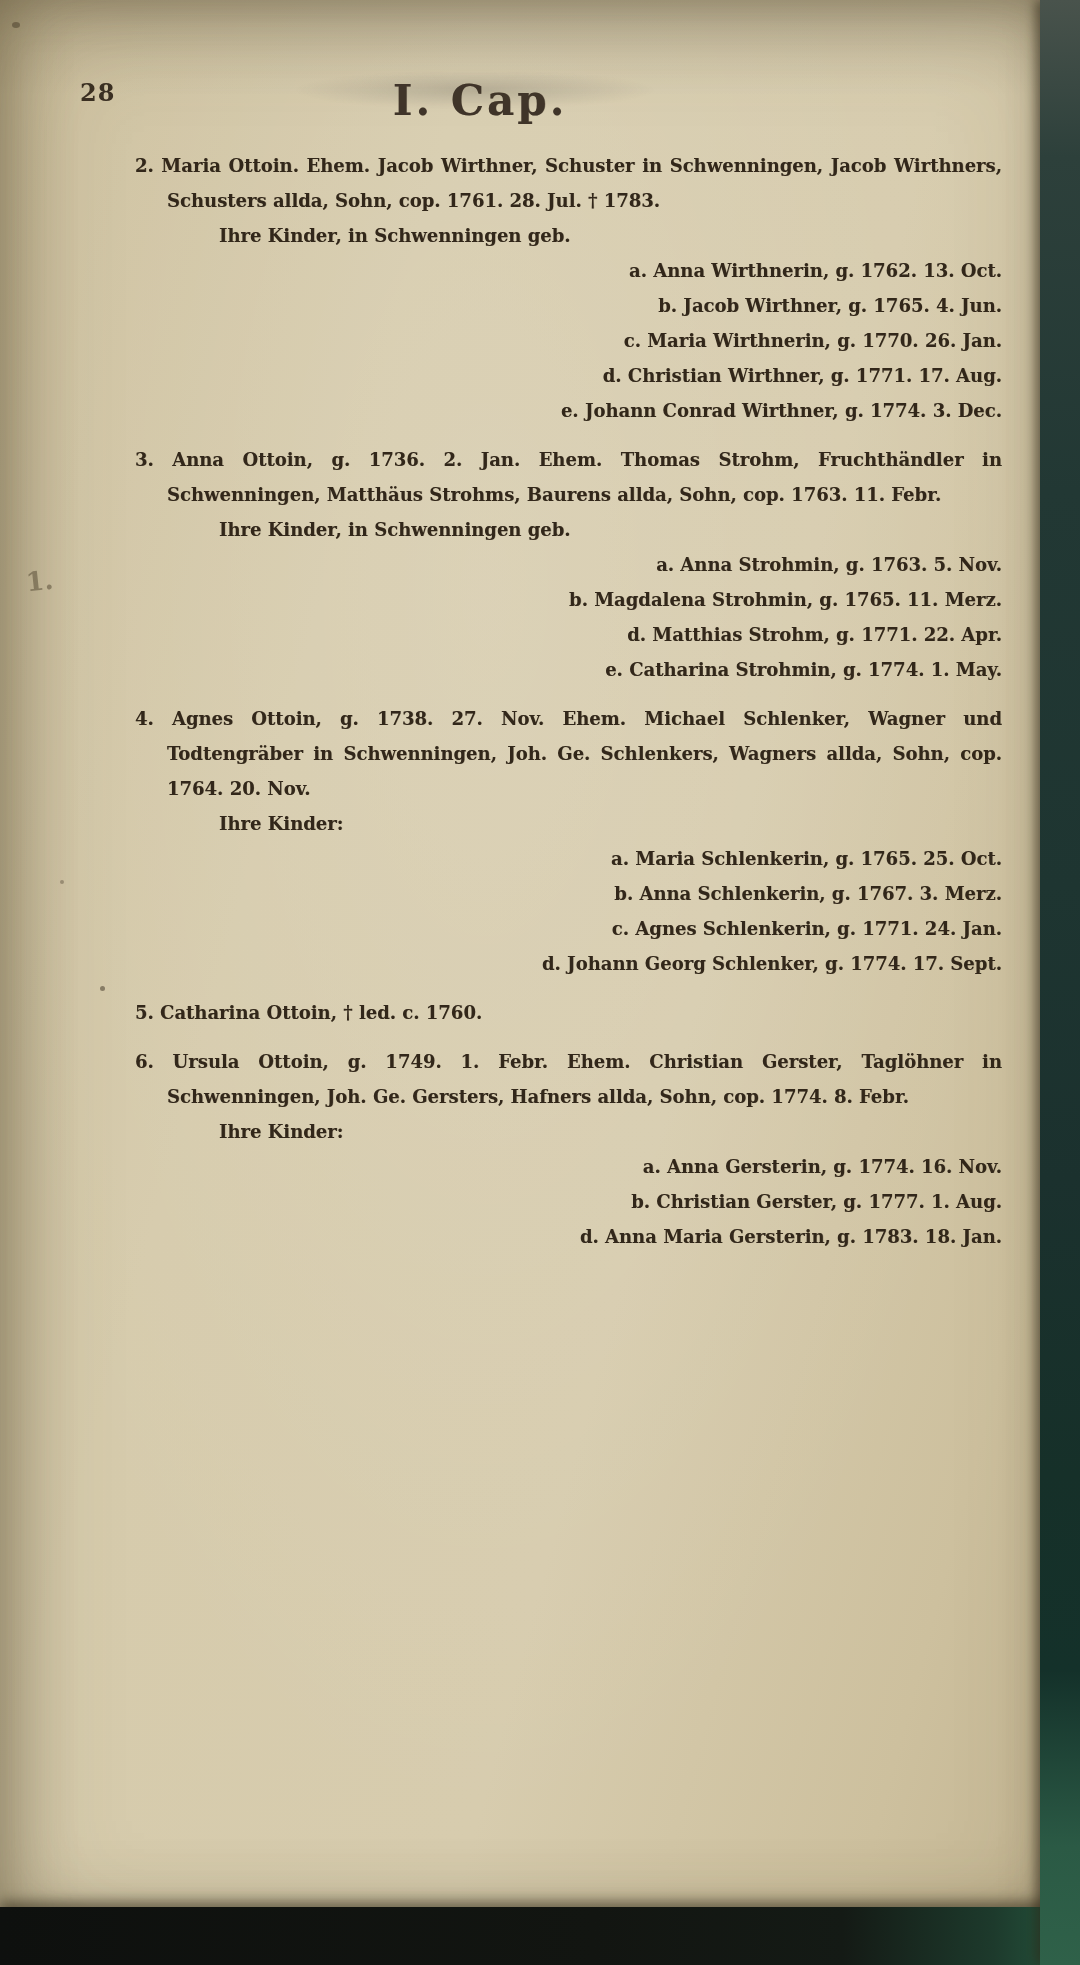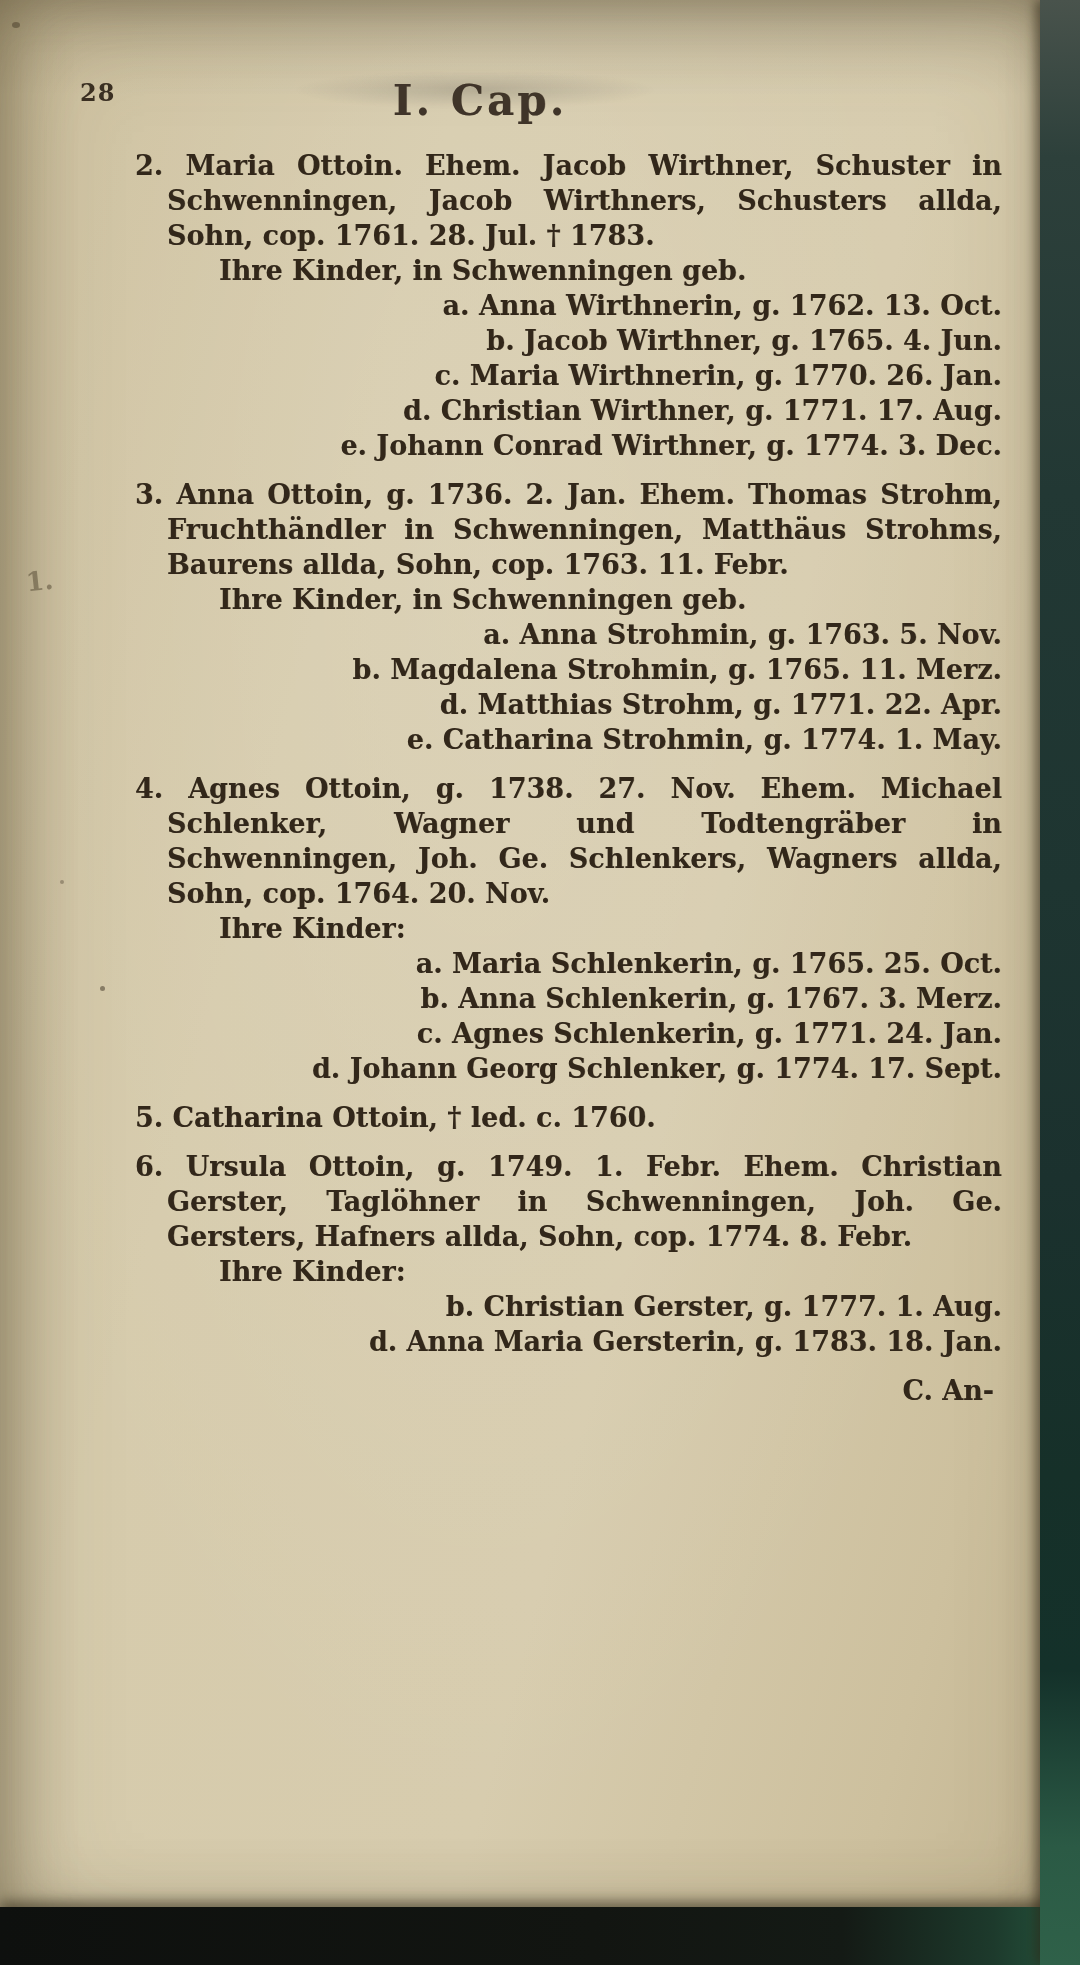--- a/index.html
+++ b/index.html
@@ -49,21 +49,21 @@
     position:absolute; left:80px; top:2px;
     font-size:24px; font-weight:700; color:#3a2f22; letter-spacing:1px;
   }
   .chapter {
     display:block; text-align:center;
     font-size:42px; font-weight:700; color:#40352a; letter-spacing:3px;
     text-shadow:0.4px 0.4px 0 rgba(50,40,25,0.35);
   }
   .body-text {
     position:absolute; top:148px; left:135px; right:78px;
-    color:#32271a; font-size:27px; line-height:35px; font-weight:700;
+    color:#32271a; font-size:18px; line-height:35px; font-weight:700;
     text-shadow:0.4px 0.4px 0 rgba(47,36,21,0.30);
   }
   .body-text p { margin:0; }
   .entry-block { margin-bottom:14px; }
   .entry { text-align:justify; padding-left:32px; text-indent:-32px; }
   .kinder { padding-left:84px; }
   .child { padding-left:44px;text-align:right; }
   .catchword { text-align:right; padding-right:8px; margin-top:2px; }
   .margin-note {
     position:absolute; left:26px; top:566px;
@@ -163,28 +163,31 @@
     </section>
 
     <section class="entry-block">
       <p class="entry">5. Catharina Ottoin, † led. c. 1760.</p>
     </section>
 
     <section class="entry-block">
       <p class="entry">6. Ursula Ottoin, g. 1749. 1. Febr. Ehem. Christian Gerster, Taglöhner in Schwenningen, Joh. Ge. Gersters, Hafners allda, Sohn, cop. 1774. 8. Febr.</p>
       <p class="kinder">Ihre Kinder:</p>
       <p class="child">
+        <span>a.</span>
+        <span>Anna Gersterin, g. 1774. 16. Nov.</span>
+      </p>
+      <p class="child">
         <span>b.</span>
         <span>Christian Gerster, g. 1777. 1. Aug.</span>
       </p>
       <p class="child">
         <span>d.</span>
         <span>Anna Maria Gersterin, g. 1783. 18. Jan.</span>
       </p>
     </section>
 
-    <p class="catchword">C. An-</p>
   </div>
 
   <div class="vignette"></div>
   <div class="edge-bottom"></div>
   <div class="edge-right"></div>
 </div>
 
 </body></html>

